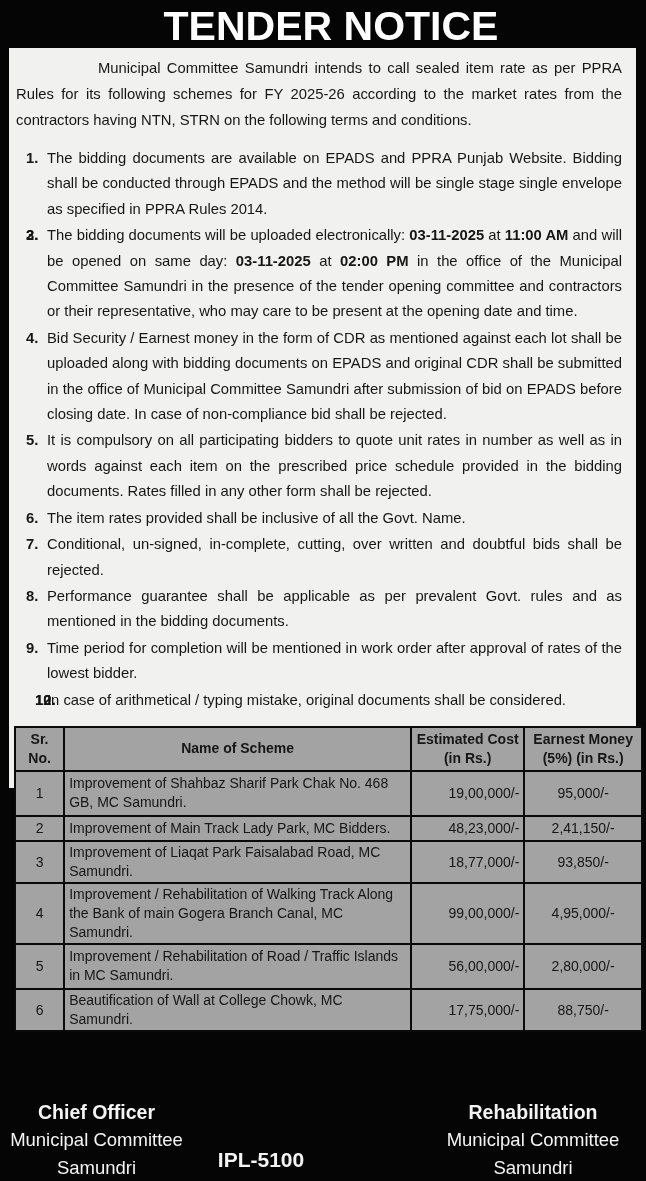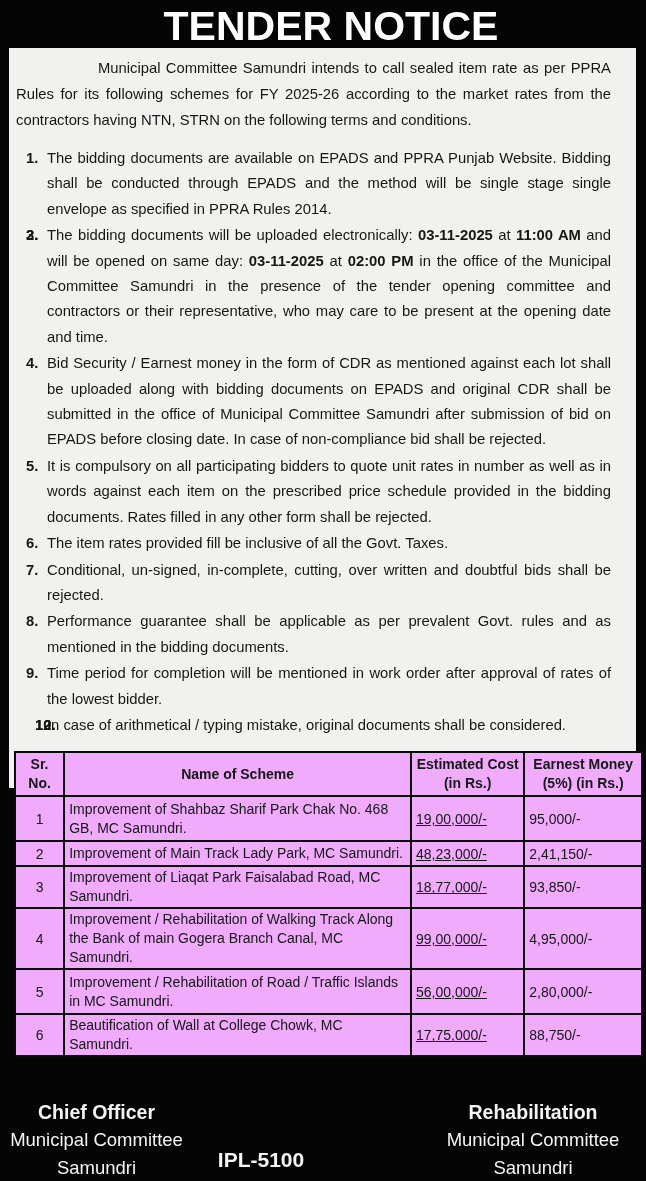--- a/index.html
+++ b/index.html
@@ -24,21 +24,21 @@
     font-weight:bold;
     letter-spacing:0px;
     line-height:1;
     white-space:nowrap;
   }
   .content{
     margin:0 10px 0 9px;
     height:740px;
     background:#f1f1ef;
     box-sizing:border-box;
-    padding:7px 24px 0 4px;
+    padding:7px 13px 0 4px;
   }
   .intro{
     margin:0 1px 0 3px;
     text-indent:82px;
     text-align:justify;
     font-size:14.8px;
     line-height:26px;
   }
   ol.terms{
     list-style:none;
@@ -57,39 +57,39 @@
     position:absolute;
     left:13px;
     font-weight:bold;
   }
   ol.terms li.wide-num .num{left:22px;}
   .b{font-weight:bold;}
   table.schemes{
     width:629px;
     margin:13px 0 0 1px;
     border-collapse:collapse;
-    background:#f0abfc;
+    background:#a3a3a3;
   }
   table.schemes th, table.schemes td{
     border:2px solid #0a0a0a;
     font-size:14px;
     padding:1px 4px;
     vertical-align:middle;
   }
   table.schemes th{
     font-weight:bold;
     text-align:center;
     white-space:pre-line;
     line-height:19px;
     height:40px;
   }
   td.sr{ text-align:center; width:40px; line-height:18px;}
   td.name{ text-align:left; width:350px; line-height:19px; padding-left:8px;}
-  td.cost{ text-align:left; width:105px; line-height:18px;text-decoration:underline;}
-  td.earnest{ width:110px; line-height:18px;}
+  td.cost{ text-align:right; width:105px; line-height:18px;}
+  td.earnest{ text-align:center; width:110px; line-height:18px;}
   tr.tall td{height:41px;}
   tr.short td{height:21px;}
   .footer{
     position:absolute;
     left:0;right:0;bottom:0;
     height:89px;
     background:#050505;
     color:#f4f4f4;
   }
   .sig{
@@ -122,21 +122,21 @@
 
   <div class="content">
     <p class="intro">Municipal Committee Samundri intends to call sealed item rate as per PPRA Rules for its following schemes for FY 2025-26 according to the market rates from the contractors having NTN, STRN on the following terms and conditions.</p>
 
     <ol class="terms" id="terms-list">
         <li><span class="num">1.</span><span>The bidding documents are available on EPADS and PPRA Punjab Website. Bidding shall be conducted through EPADS and the method will be single stage single envelope as specified in PPRA Rules 2014.</span></li>
         <li><span class="num">2.</span></li>
         <li><span class="num">3.</span><span>The bidding documents will be uploaded electronically: </span><span class="b">03-11-2025</span><span> at </span><span class="b">11:00 AM</span><span> and will be opened on same day: </span><span class="b">03-11-2025</span><span> at </span><span class="b">02:00 PM</span><span> in the office of the Municipal Committee Samundri in the presence of the tender opening committee and contractors or their representative, who may care to be present at the opening date and time.</span></li>
         <li><span class="num">4.</span><span>Bid Security / Earnest money in the form of CDR as mentioned against each lot shall be uploaded along with bidding documents on EPADS and original CDR shall be submitted in the office of Municipal Committee Samundri after submission of bid on EPADS before closing date. In case of non-compliance bid shall be rejected.</span></li>
         <li><span class="num">5.</span><span>It is compulsory on all participating bidders to quote unit rates in number as well as in words against each item on the prescribed price schedule provided in the bidding documents. Rates filled in any other form shall be rejected.</span></li>
-        <li><span class="num">6.</span><span>The item rates provided fill be inclusive of all the Govt. Taxes.</span></li>
+        <li><span class="num">6.</span><span>The item rates provided shall be inclusive of all the Govt. Name.</span></li>
         <li><span class="num">7.</span><span>Conditional, un-signed, in-complete, cutting, over written and doubtful bids shall be rejected.</span></li>
         <li><span class="num">8.</span><span>Performance guarantee shall be applicable as per prevalent Govt. rules and as mentioned in the bidding documents.</span></li>
         <li><span class="num">9.</span><span>Time period for completion will be mentioned in work order after approval of rates of the lowest bidder.</span></li>
         <li class="wide-num"><span class="num">10.</span></li>
         <li class="wide-num"><span class="num">12.</span><span>In case of arithmetical / typing mistake, original documents shall be considered.</span></li>
       </ol>
 
     <table class="schemes">
       <thead>
         <tr>
@@ -151,21 +151,21 @@
       </thead>
       <tbody id="schemes-body">
           <tr class="tall">
             <td class="sr">1</td>
             <td class="name">Improvement of Shahbaz Sharif Park Chak No. 468 GB, MC Samundri.</td>
             <td class="cost">19,00,000/-</td>
             <td class="earnest">95,000/-</td>
           </tr>
           <tr class="short">
             <td class="sr">2</td>
-            <td class="name">Improvement of Main Track Lady Park, MC Samundri.</td>
+            <td class="name">Improvement of Main Track Lady Park, MC Bidders.</td>
             <td class="cost">48,23,000/-</td>
             <td class="earnest">2,41,150/-</td>
           </tr>
           <tr class="short">
             <td class="sr">3</td>
             <td class="name">Improvement of Liaqat Park Faisalabad Road, MC Samundri.</td>
             <td class="cost">18,77,000/-</td>
             <td class="earnest">93,850/-</td>
           </tr>
           <tr class="tall">

